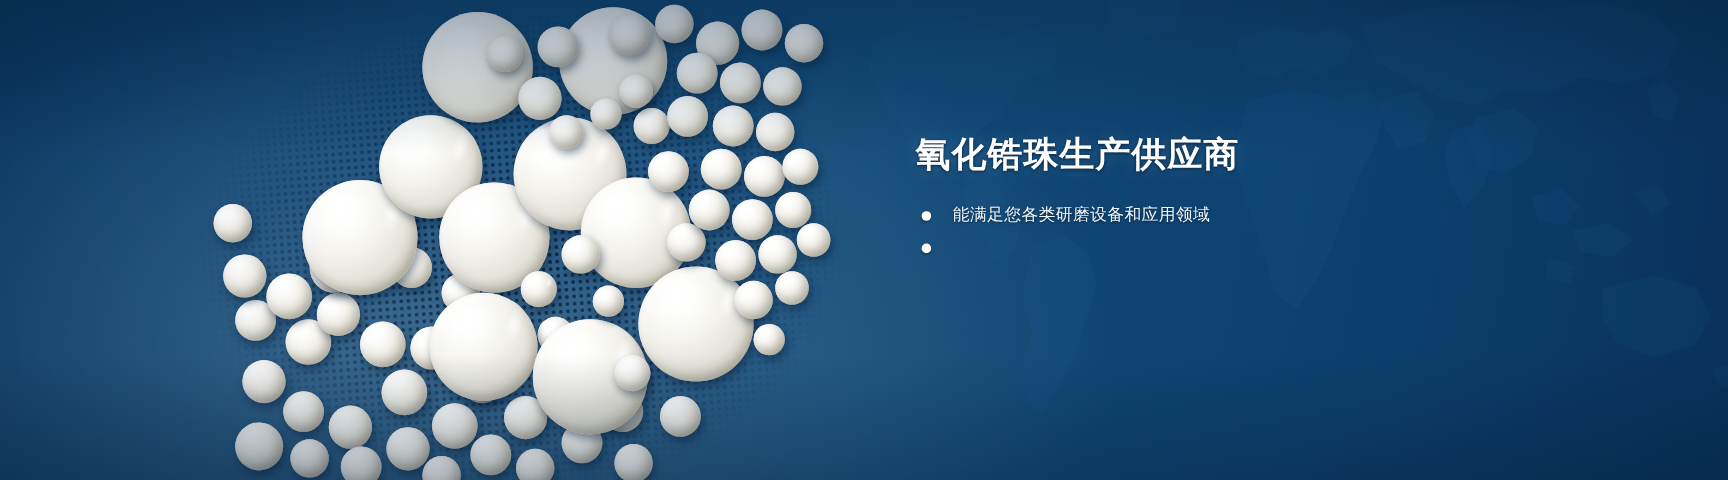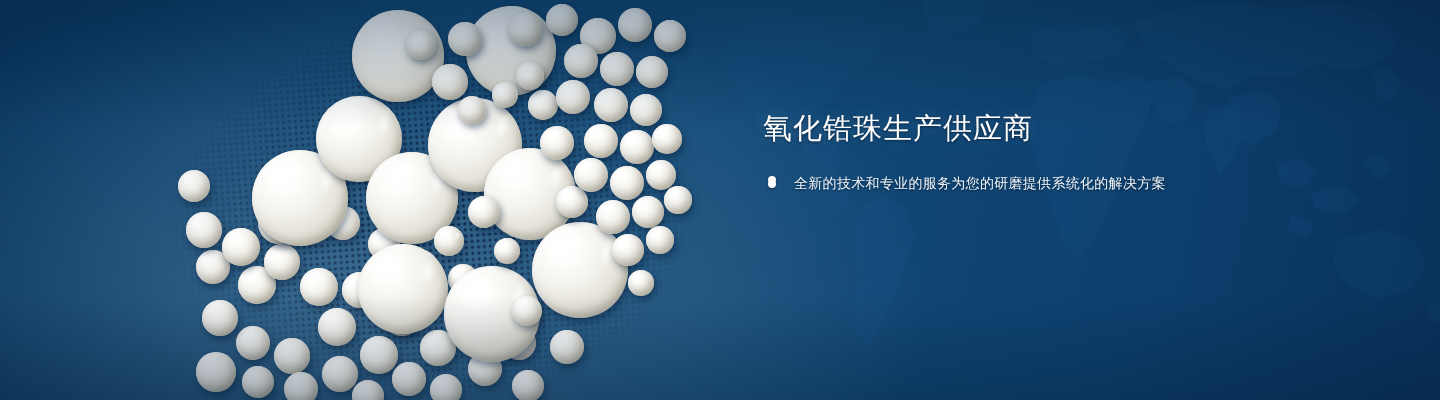--- a/index.html
+++ b/index.html
@@ -119,21 +119,21 @@
     width: 600px;
     height: 400px;
   }
   .headline {
     position: absolute;
     top: 110px;
     left: 0;
     margin: 0;
     font-size: 29px;
     line-height: 36px;
-    font-weight: 400;
+    font-weight: 700;
     color: #ffffff;
     letter-spacing: 1px;
     text-shadow: 0 1px 3px rgba(2,20,40,0.75), 0 0 14px rgba(130,180,225,0.25);
     white-space: nowrap;
   }
   .bullets {
     position: absolute;
     top: 168px;
     left: 5px;
     margin: 0;
@@ -301,24 +301,24 @@
   <div class="bg-vignette"></div>
 
   <div class="content">
 
     <h1 class="headline">氧化锆珠生产供应商</h1>
 
     <ul class="bullets">
 
       <li class="bullet">
         <span class="dot"></span>
+        <span class="line2">能满足您各类研磨设备和应用领域</span>
       </li>
 
       <li class="bullet">
         <span class="dot"></span>
-        <span>全新的技术和专业的服务为您的研磨提供系统化的解决方案</span>
       </li>
 
 
     </ul>
   </div>
 
 </div>
 
 </body></html>

